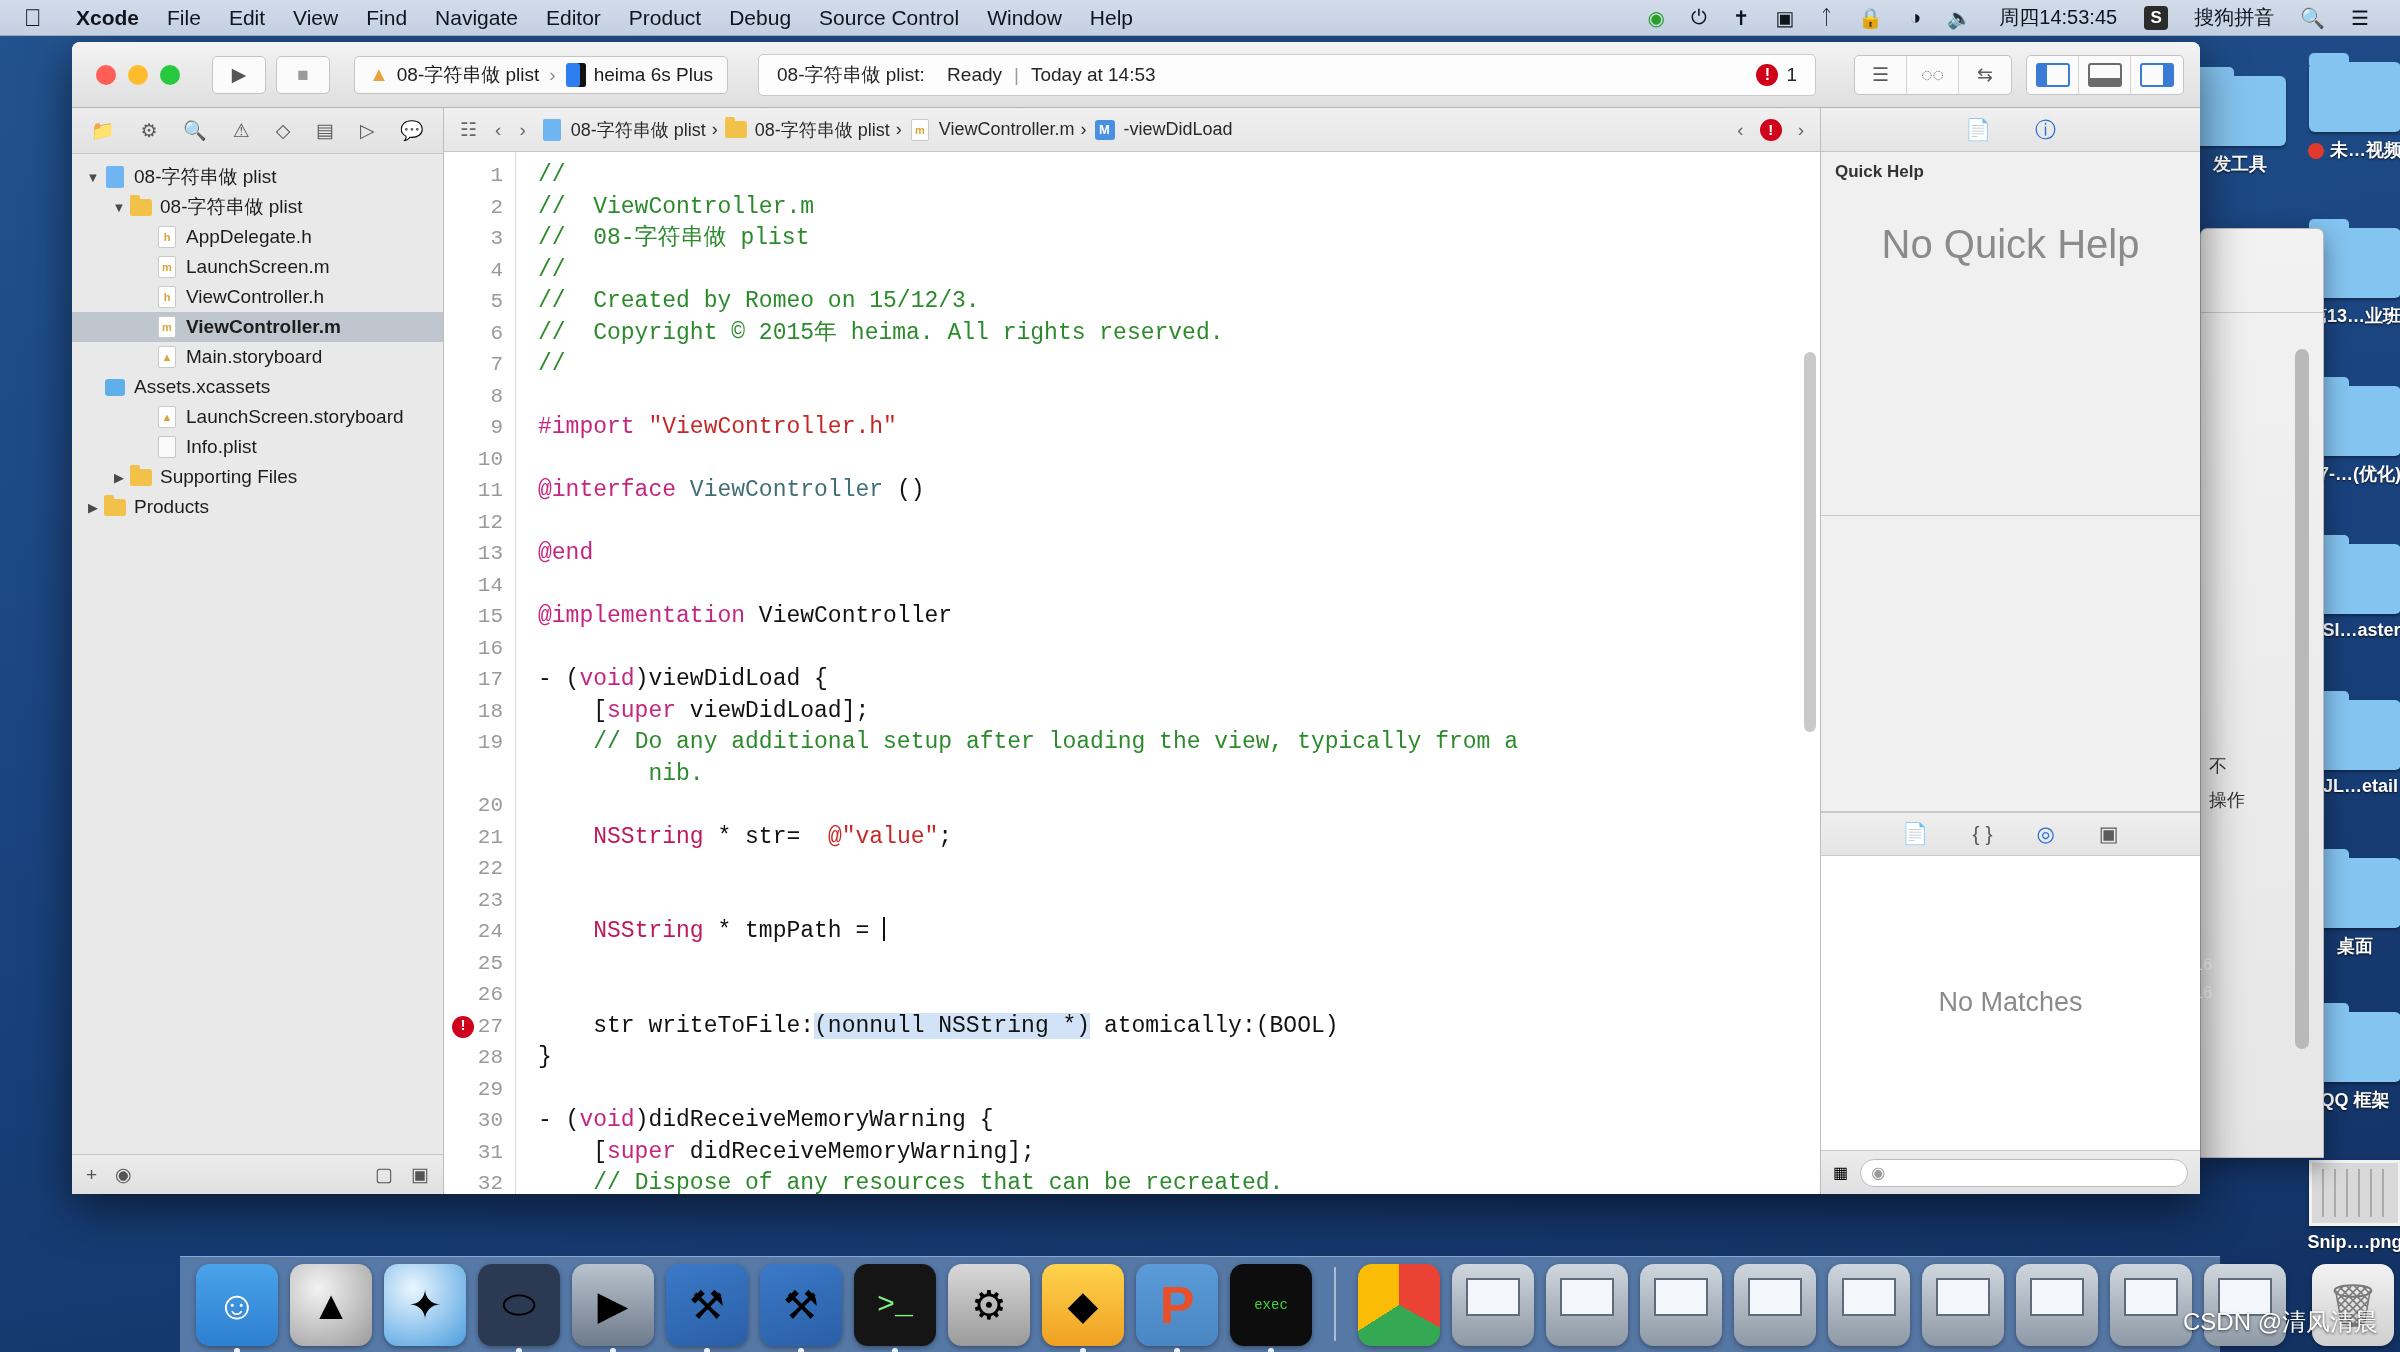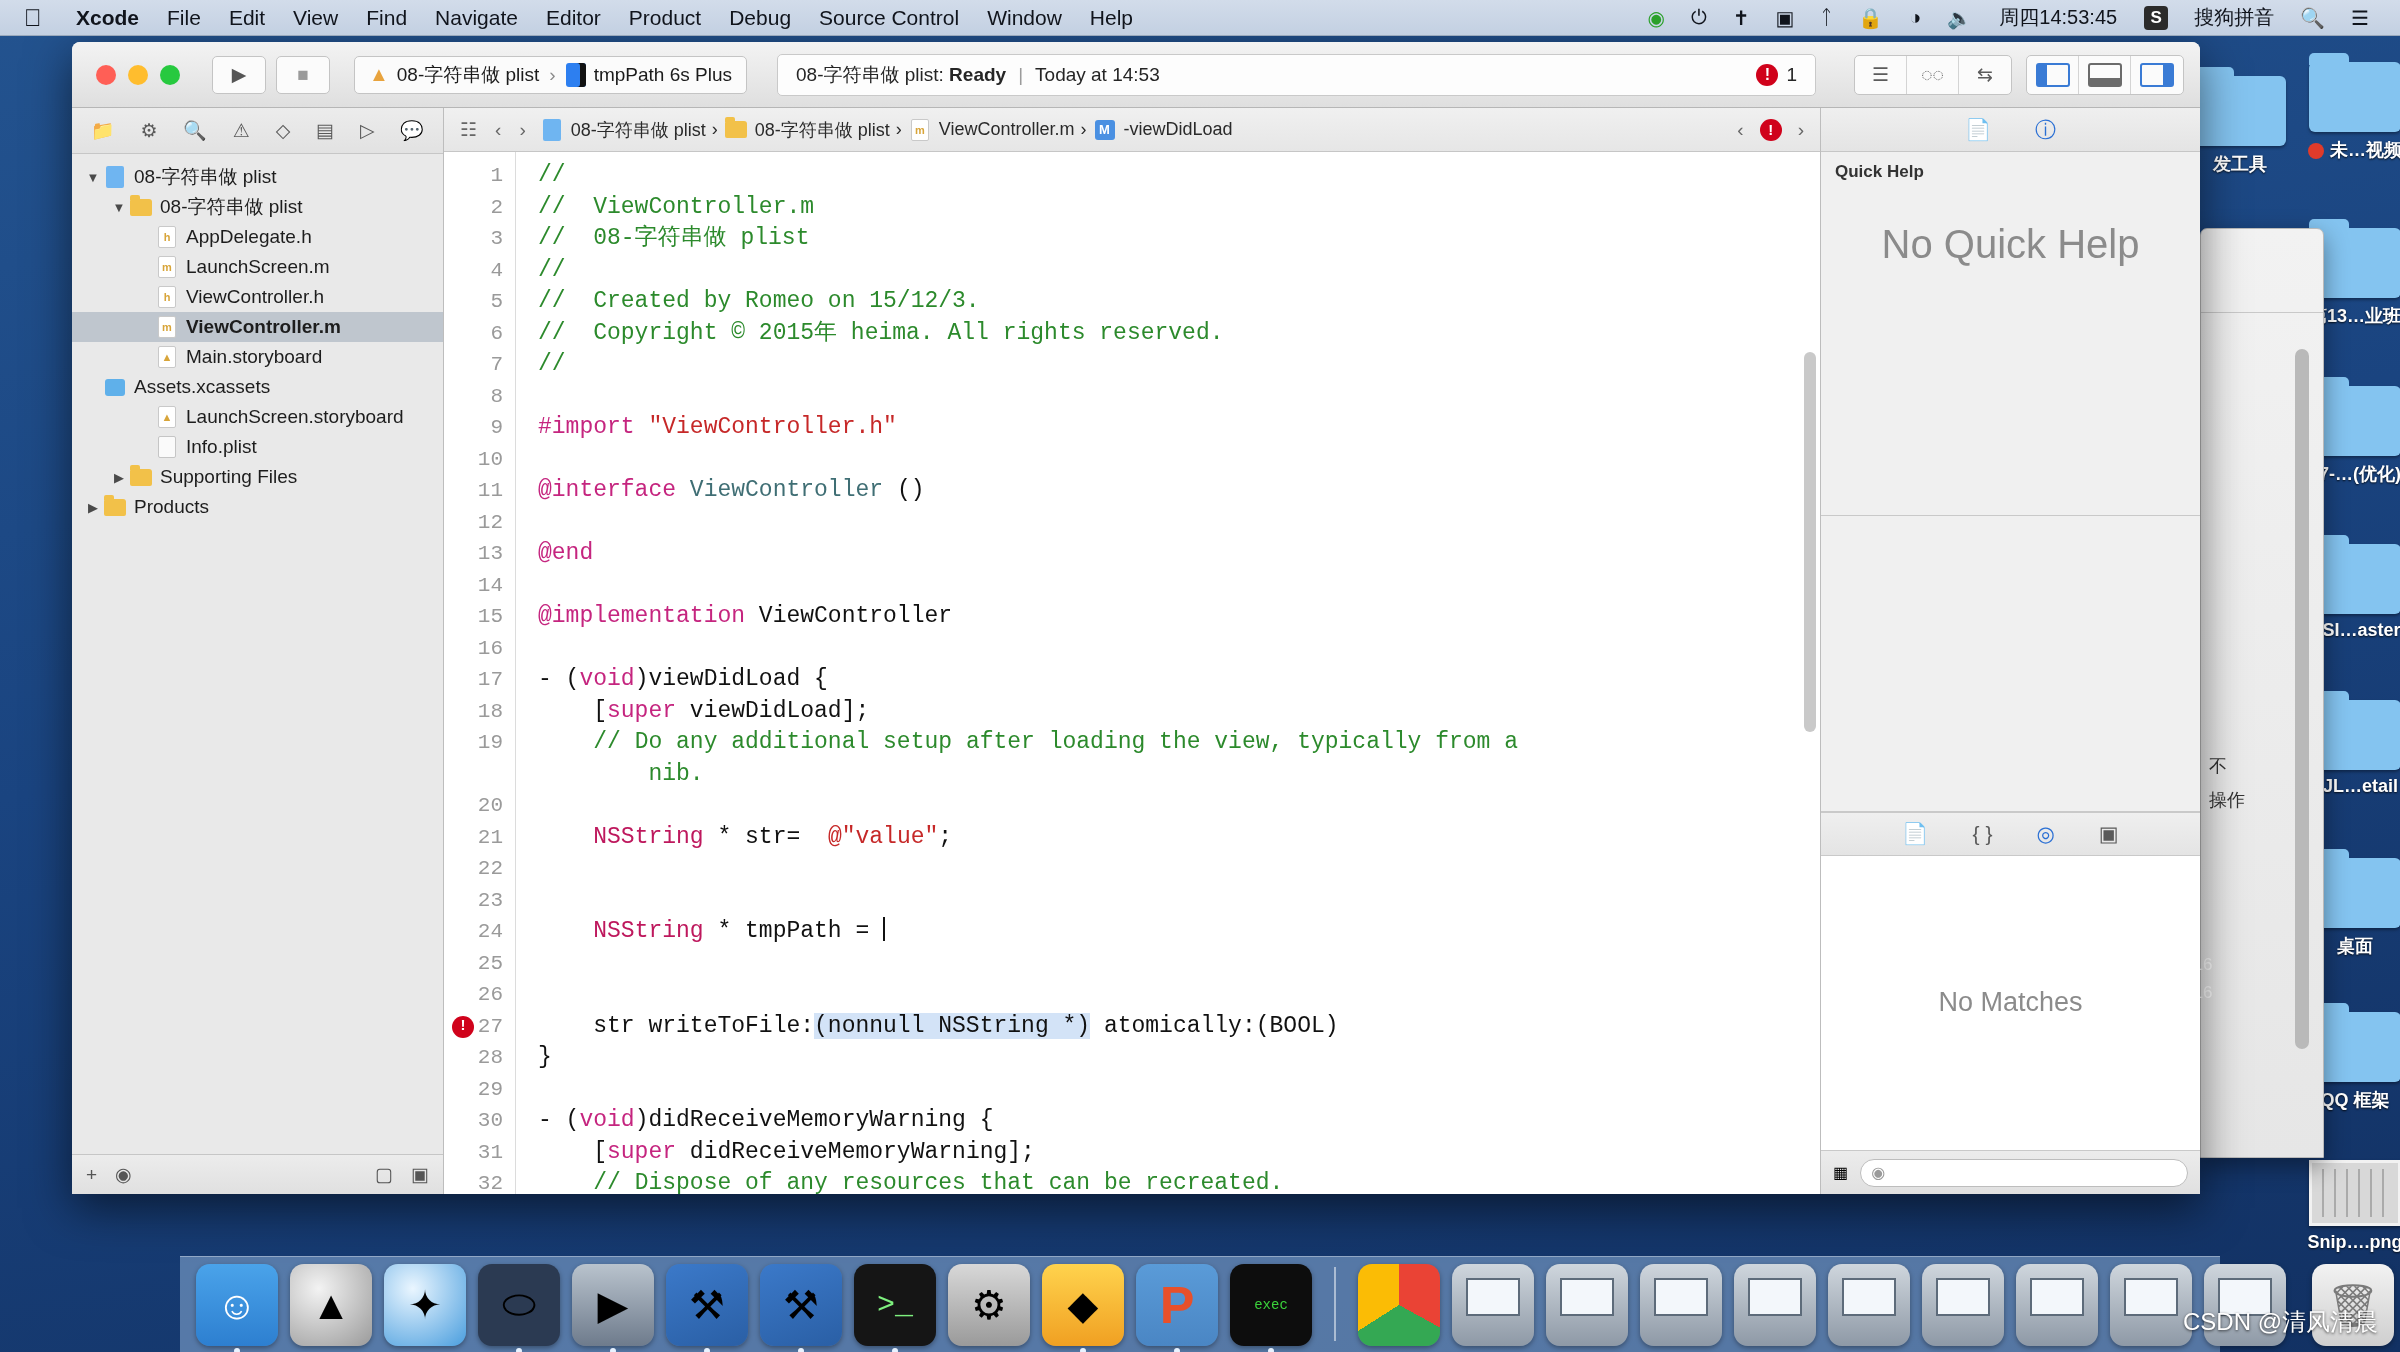--- a/index.html
+++ b/index.html
@@ -95,21 +95,21 @@
   .scheme .sep { color: #8b8b8b; padding: 0 2px; }
   .ic-xcode { color:#e8a33d; font-size:20px; }
   .ic-dev { width:20px; height:24px; background:#2d7ff0; border-radius:3px;
             box-shadow: inset -6px 0 0 #111; display:inline-block; }
   .statusbar {
     flex: 1; height: 42px; margin: 0 20px; background: #fdfdfd;
     border: 1px solid #c9c9c9; border-radius: 5px;
     display: flex; align-items: center; padding: 0 18px; font-size: 19px; color: #252525;
     position: relative;
   }
-  .statusbar .b { font-weight: bold; }
+  .statusbar .b { font-weight: normal; margin-left: 17px; }
   .statusbar .pipe { padding: 0 12px; color: #9b9b9b; }
   .err-pill { margin-left: auto; display: flex; align-items: center; gap: 8px; }
   .err-dot {
     width: 22px; height: 22px; border-radius: 50%; background: #d0021b; color: #fff;
     font-size: 16px; font-weight: bold; display:flex; align-items:center; justify-content:center;
   }
   .tb-right { display: flex; align-items: center; gap: 14px; padding-left: 8px; }
   .seg { display: flex; background: #fbfbfb; border: 1px solid #c4c4c4; border-radius: 5px; overflow: hidden; }
   .seg div { width: 52px; height: 38px; display: flex; align-items: center; justify-content: center;
              border-right: 1px solid #d4d4d4; font-size: 19px; color: #5b5b5b; }
@@ -343,21 +343,21 @@
       <div class="tl y"></div>
       <div class="tl g"></div>
     </div>
     <div class="tbtn">▶</div>
     <div class="tbtn" style="color:#9a9a9a;">■</div>
     <div class="scheme">
       <span class="ic-xcode">▲</span>
       <span>08-字符串做 plist</span>
       <span class="sep">›</span>
       <span class="ic-dev"></span>
-      <span>tmpPath 6s Plus</span>
+      <span>heima 6s Plus</span>
     </div>
     <div class="statusbar">
       <span>08-字符串做 plist:</span>&nbsp;
       <span class="b">Ready</span>
       <span class="pipe">|</span>
       <span>Today at 14:53</span>
       <span class="err-pill">
         <span class="err-dot">!</span>
         <span>1</span>
       </span>

